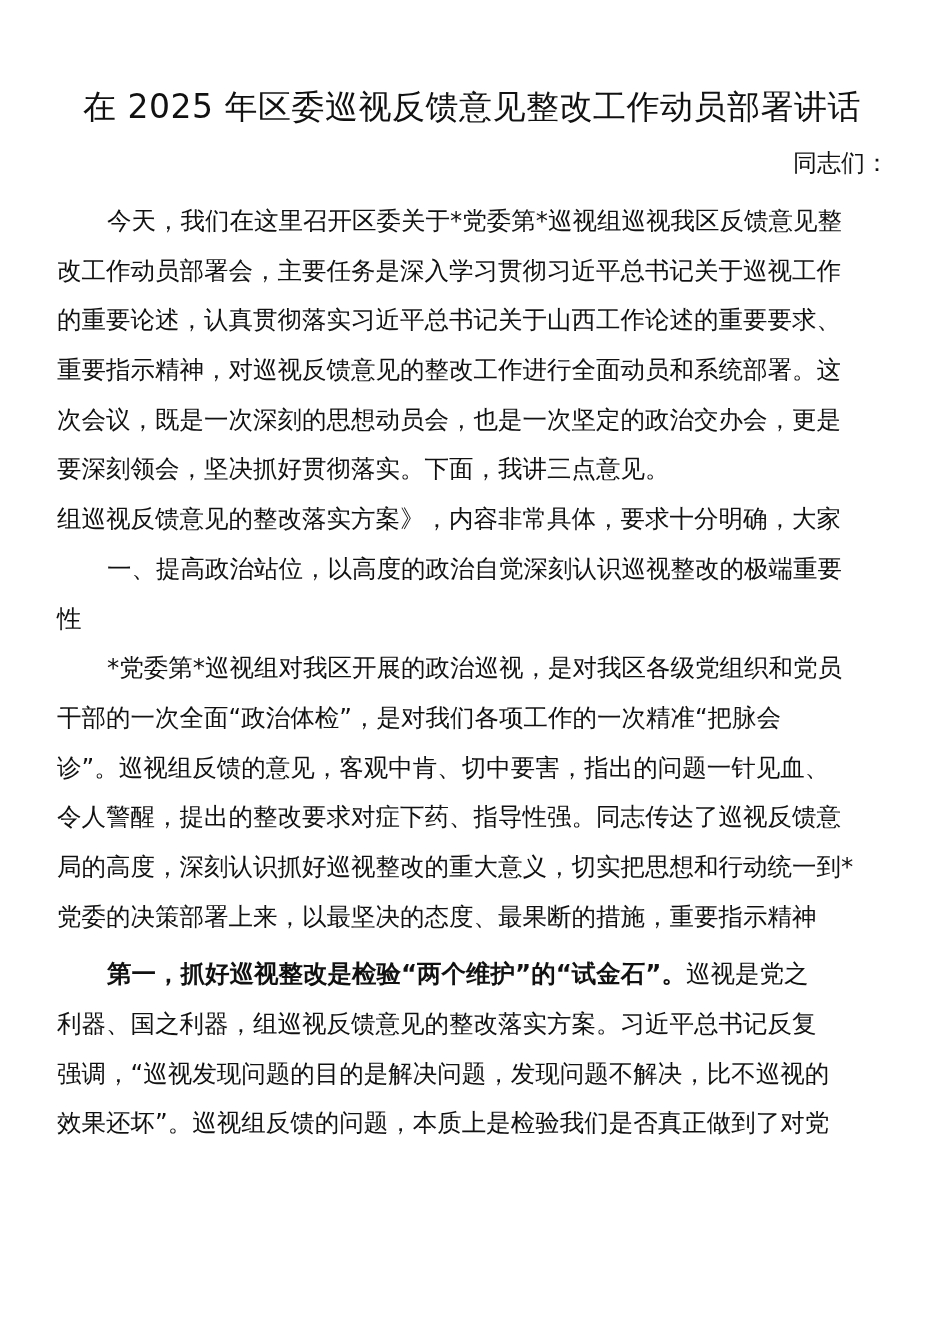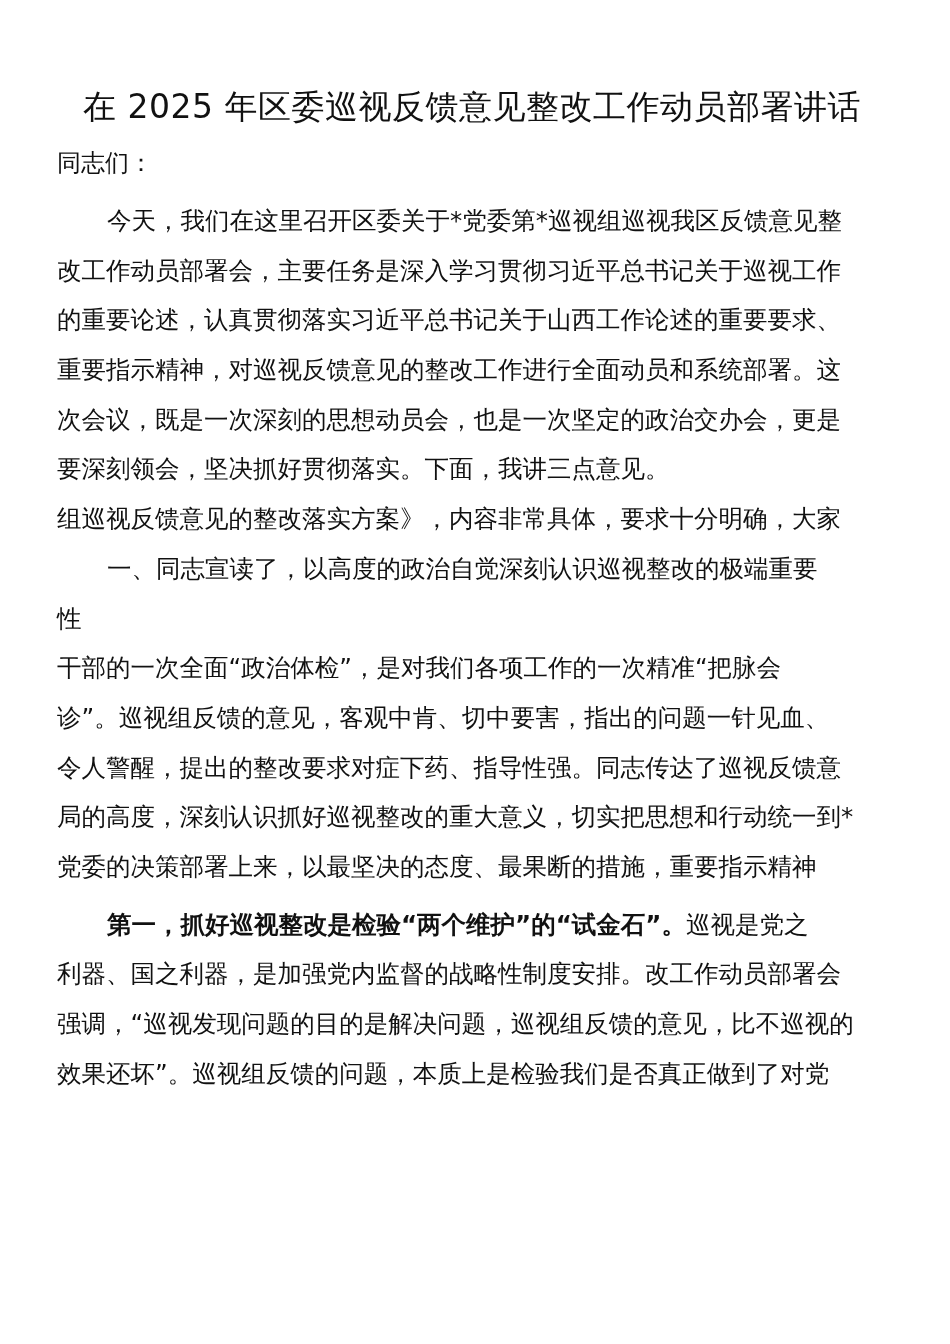--- a/index.html
+++ b/index.html
@@ -28,20 +28,21 @@
       margin: 16px;
       padding-left: 10px;
       font-weight: normal;
       letter-spacing: 0.5px;
       white-space: nowrap;
     }
     .salutation {
       font-size: 24px;
       line-height: 34px;
       margin: 0 0 16px 0;
+      text-align: right;
     }
     .line {
       font-size: 24.5px;
       height: 49.7px;
       line-height: 49.7px;
       white-space: nowrap;
       margin: 0;
     }
     .indent {
       padding-left: 50px;
@@ -61,31 +62,32 @@
     <p class="line indent">今天，我们在这里召开区委关于*党委第*巡视组巡视我区反馈意见整</p>
     <p class="line">改工作动员部署会，主要任务是深入学习贯彻习近平总书记关于巡视工作</p>
     <p class="line">的重要论述，认真贯彻落实习近平总书记关于山西工作论述的重要要求、</p>
     <p class="line">重要指示精神，对巡视反馈意见的整改工作进行全面动员和系统部署。这</p>
     <p class="line">次会议，既是一次深刻的思想动员会，也是一次坚定的政治交办会，更是</p>
     <p class="line">要深刻领会，坚决抓好贯彻落实。下面，我讲三点意见。</p>
     <p class="line">组巡视反馈意见的整改落实方案》，内容非常具体，要求十分明确，大家</p>
   </div>
 
   <div>
-    <p class="line indent">一、同志宣读了，以高度的政治自觉深刻认识巡视整改的极端重要</p>
+    <p class="line indent">一、提高政治站位，以高度的政治自觉深刻认识巡视整改的极端重要</p>
     <p class="line">性</p>
   </div>
 
   <div>
+    <p class="line indent">*党委第*巡视组对我区开展的政治巡视，是对我区各级党组织和党员</p>
     <p class="line">干部的一次全面“政治体检”，是对我们各项工作的一次精准“把脉会</p>
     <p class="line">诊”。巡视组反馈的意见，客观中肯、切中要害，指出的问题一针见血、</p>
     <p class="line">令人警醒，提出的整改要求对症下药、指导性强。同志传达了巡视反馈意</p>
     <p class="line">局的高度，深刻认识抓好巡视整改的重大意义，切实把思想和行动统一到*</p>
     <p class="line">党委的决策部署上来，以最坚决的态度、最果断的措施，重要指示精神</p>
   </div>
 
   <div style="margin-top:8px;">
     <p class="line indent"><span class="bold">第一，抓好巡视整改是检验“两个维护”的“试金石”。</span><span>巡视是党之</span></p>
-    <p class="line">利器、国之利器，是加强党内监督的战略性制度安排。改工作动员部署会</p>
-    <p class="line">强调，“巡视发现问题的目的是解决问题，巡视组反馈的意见，比不巡视的</p>
+    <p class="line">利器、国之利器，组巡视反馈意见的整改落实方案。习近平总书记反复</p>
+    <p class="line">强调，“巡视发现问题的目的是解决问题，发现问题不解决，比不巡视的</p>
     <p class="line">效果还坏”。巡视组反馈的问题，本质上是检验我们是否真正做到了对党</p>
   </div>
 </div>
 
 </body></html>

